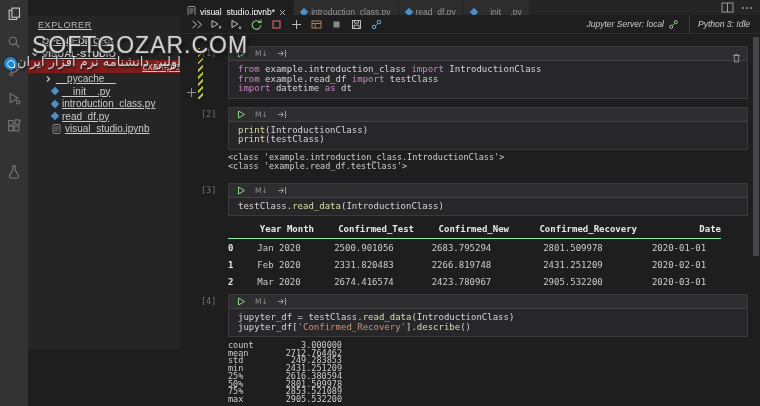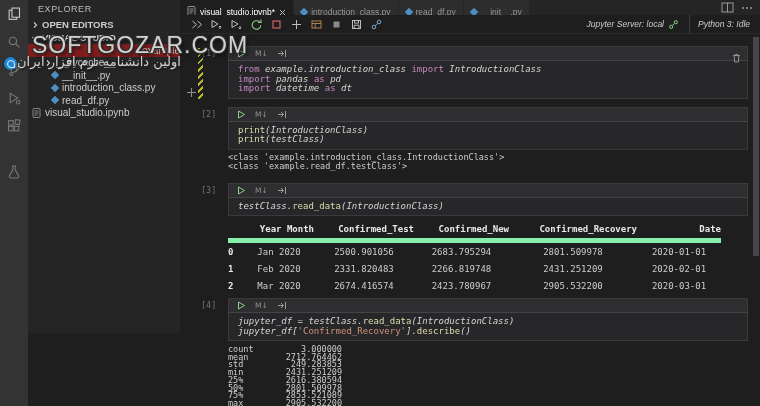--- a/index.html
+++ b/index.html
@@ -10,29 +10,29 @@
   
   .activitybar { position:absolute; left:0; top:0; width:28px; height:406px; background:#333333; z-index:5; }
   .ab-icon { width:28px; height:28px; display:flex; align-items:center; justify-content:center; cursor:pointer; opacity:.85; }
   .ab-icon svg { display:block; }
   .scm-badge { position:absolute; left:4px; top:57px; width:13px; height:13px; border-radius:50%;
                background:#1f86d2; z-index:40; box-shadow:0 0 2px rgba(0,0,0,.5); }
   .scm-badge::after { content:""; position:absolute; left:3px; top:3px; width:6px; height:6px;
                       border:1px solid rgba(255,255,255,.85); border-radius:50% 50% 0 50%; }
 
   
-  .sidebar { position:absolute; left:28px; top:0; width:152px; height:333px; background:#252526; z-index:4;
-             color:#cccccc; }
+  .sidebar { position:absolute; left:28px; top:16px; width:152px; height:333px; background:#252526; z-index:4;
+             color:#cccccc;text-decoration:underline; }
   .sb-title { height:18px; line-height:19px; padding-left:10px; font-size:9px; letter-spacing:.6px; color:#bbbbbb; }
   .sb-section { height:13px; display:flex; align-items:center; gap:3px; padding-left:3px;
                 font-size:9.5px; font-weight:bold; color:#cccccc; cursor:pointer; }
   .tree-row { height:12.5px; display:flex; align-items:center; gap:4px; font-size:10px; color:#cccccc; cursor:pointer; white-space:nowrap; }
   .tree-row.sel { background:#7f1d1d;justify-content:space-between; }
   .ind1 { padding-left:6px; } .ind2 { padding-left:16px; }
-  .ind2f { padding-left:24px; } .ind1f { padding-left:4px; }
+  .ind2f { padding-left:24px; } .ind1f { padding-left:24px; }
   .pyicon { width:6px; height:6px; background:#4b8fc7; transform:rotate(45deg); flex:0 0 auto; }
   .chev { flex:0 0 auto; display:flex; }
 
   
   .editor { position:absolute; left:180px; top:0; width:580px; height:406px; background:#1e1e1e; }
   .tabbar { position:absolute; left:0; top:0; width:580px; height:15px; background:#252526; display:flex; }
   .tab { height:15px; display:flex; align-items:center; gap:4px; padding:12px 7px; font-size:8.5px;
          color:#969696; background:#2d2d2d; border-right:1px solid #252526; cursor:pointer; white-space:nowrap; }
   .tab.active { background:#1e1e1e; color:#ffffff; }
   .tab .nbicon, .tab .pyicon { flex:0 0 auto; }
@@ -57,27 +57,27 @@
   .stripe { position:absolute; left:-30px; top:2px; bottom:0; width:5px;
             background:repeating-linear-gradient(135deg,#b5ba2a 0 2px,#1e1e1e 2px 5px); }
   .ctb { position:relative; height:14px; background:#2e2e30; border:1px solid #3a3a3c; border-bottom:none;
          display:flex; align-items:center; gap:9px; padding-left:8px; }
   .ctb .md { font-size:7.5px; color:#8f8f8f; cursor:pointer; font-family:"DejaVu Sans", sans-serif; }
   .ctb .icon { display:flex; cursor:pointer; }
   .trash { position:absolute; right:6px; top:2px; cursor:pointer; }
   .code { background:#27272a; border:1px solid #3a3a3c; border-top:1px solid #444446;
           padding:4px 0 4px 9px; font-family:"DejaVu Sans Mono", monospace; font-size:9px; line-height:9.5px; }
   .ln { white-space:pre; color:#d4d4d4; }
-  .kw { color:#c586c0;text-align:right; } .fn { color:#dcdcaa;text-align:right; } .str { color:#ce9178; } .id { color:#d4d4d4;font-style:italic; }
+  .kw { color:#c586c0;text-align:right; } .fn { color:#dcdcaa;text-align:right; } .str { color:#ce9178; } .id { color:#d4d4d4; }
   .out { margin-top:3px; font-family:"DejaVu Sans Mono", monospace; font-size:8.5px; line-height:9px;
          color:#cccccc; white-space:pre; }
 
   
   table.df { border-collapse:collapse; margin-top:6px; font-family:"DejaVu Sans Mono", monospace; font-size:9px; color:#cccccc; }
-  table.df th { font-weight:bold; color:#e8e8e8; text-align:right; padding:2px 0 4px 0; border-bottom:5px solid #86efac; }
+  table.df th { font-weight:bold; color:#e8e8e8; text-align:right; padding:2px 0 4px 0; border-bottom:1px solid #86efac; }
   table.df td { text-align:center; padding:4px 0 3px 0; }
   table.df .w0 { min-width:16px; } .w1 { min-width:70px; } .w2 { min-width:100px; }
   .w3 { min-width:95px; } .w4 { min-width:128px; } .w5 { min-width:84px; }
   table.df td.idx { font-weight:bold; color:#e8e8e8; text-align:left; }
 
   
   .desc { margin-top:5px; font-family:"DejaVu Sans Mono", monospace; font-size:8.5px; line-height:7.7px; color:#cccccc; }
   .drow { display:flex; }
   .dlab { width:40px; } .dval { width:74px; text-align:right; }
 
@@ -336,21 +336,21 @@
                 <path d="M1 4.5h5M4 2l2.5 2.5L4 7" fill="none" stroke="#9a9a9a" stroke-width="1"></path>
                 <path d="M8.5 1v7" stroke="#9a9a9a" stroke-width="1"></path>
               </svg>
             </span>
           <span class="trash"><svg width="9" height="10" viewBox="0 0 9 10">
                 <path d="M1 2.5h7M2.2 2.5l.4 6.5h3.8l.4-6.5M3.4 2.5V1.4h2.2v1.1" fill="none" stroke="#9a9a9a" stroke-width="0.9"></path>
               </svg></span>
         </div>
         <div class="code">
           <div class="ln"><span class="kw">from </span><span class="id">example.introduction_class </span><span class="kw">import </span><span class="id">IntroductionClass</span></div>
-          <div class="ln"><span class="kw">import </span><span class="id">pandas </span><span class="kw">as </span><span class="id">pd</span></div>
+          <div class="ln"><span class="kw">from </span><span class="id">example.read_df </span><span class="kw">import </span><span class="id">testClass</span></div>
           <div class="ln"><span class="kw">import </span><span class="id">datetime </span><span class="kw">as </span><span class="id">dt</span></div>
         </div>
       </div>
 
       <div class="cell c2">
         <div class="exec">[2]</div>
         <div class="ctb">
           <span class="icon">
               <svg width="9" height="9" viewBox="0 0 9 9">
                 <path d="M1.5 1l6 3.5-6 3.5z" fill="none" stroke="#89d185" stroke-width="1"></path>

